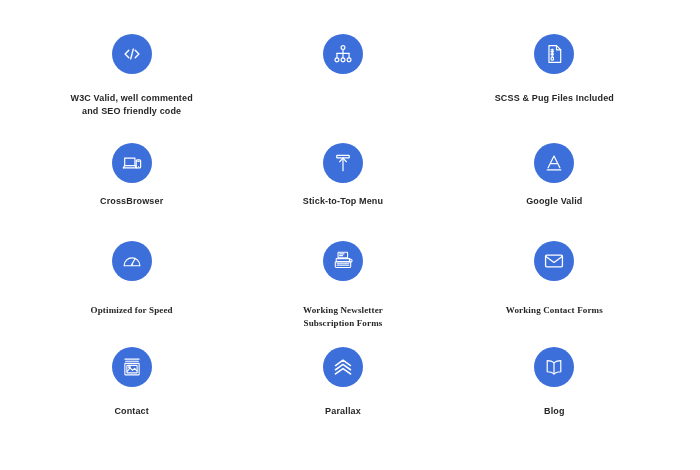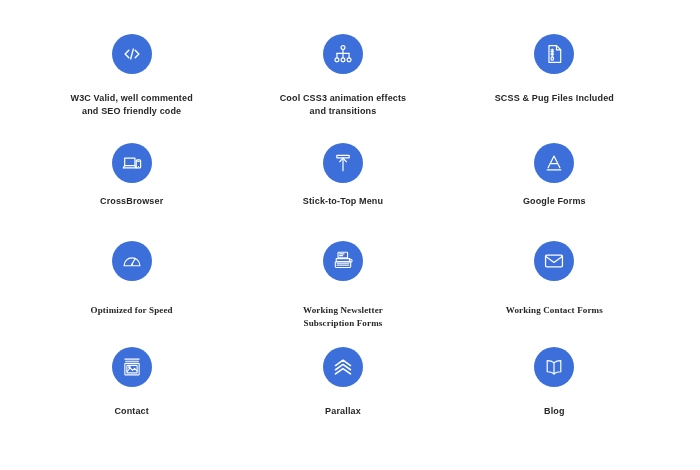--- a/index.html
+++ b/index.html
@@ -84,22 +84,20 @@
         <circle cx="5.4" cy="18.4" r="2.1"></circle>
         <circle cx="12" cy="18.4" r="2.1"></circle>
         <circle cx="18.6" cy="18.4" r="2.1"></circle>
         <line x1="12" y1="7.1" x2="12" y2="11.4"></line>
         <line x1="5.4" y1="16.3" x2="5.4" y2="11.4"></line>
         <line x1="18.6" y1="16.3" x2="18.6" y2="11.4"></line>
         <line x1="12" y1="16.3" x2="12" y2="11.4"></line>
         <line x1="5.4" y1="11.4" x2="18.6" y2="11.4"></line>
       </svg>
     </div>
-    <div class="feature-label">Cool CSS3 animation effects
-and transitions</div>
   </div>
 
   <div class="feature-item r1">
     <div class="icon-circle">
       <svg width="22" height="22" viewBox="0 0 24 24" fill="none" stroke="#ffffff" stroke-width="1.3" stroke-linecap="round" stroke-linejoin="round">
         <path d="M6.5 2.8 h8.2 l4.6 4.6 v13.8 h-12.8 z"></path>
         <polyline points="14.7,2.8 14.7,7.4 19.3,7.4"></polyline>
         <line x1="10.1" y1="6.6" x2="10.1" y2="15.6"></line>
         <line x1="8.8" y1="7.6" x2="11.4" y2="7.6"></line>
         <line x1="8.8" y1="9.3" x2="11.4" y2="9.3"></line>
@@ -138,21 +136,21 @@
   </div>
 
   <div class="feature-item r2">
     <div class="icon-circle">
       <svg width="22" height="22" viewBox="0 0 24 24" fill="none" stroke="#ffffff" stroke-width="1.3" stroke-linecap="round" stroke-linejoin="round">
         <polyline points="5.6,17.2 12,4.4 18.4,17.2"></polyline>
         <line x1="8.6" y1="12.6" x2="15.4" y2="12.6"></line>
         <line x1="4.6" y1="19.6" x2="19.4" y2="19.6"></line>
       </svg>
     </div>
-    <div class="feature-label">Google Forms</div>
+    <div class="feature-label">Google Valid</div>
   </div>
 
   <div class="feature-item r3">
     <div class="icon-circle">
       <svg width="22" height="22" viewBox="0 0 24 24" fill="none" stroke="#ffffff" stroke-width="1.3" stroke-linecap="round" stroke-linejoin="round">
         <path d="M3.4 17.2 a8.6 8.6 0 0 1 17.2 0 z"></path>
         <line x1="12" y1="15.4" x2="15.4" y2="9.6"></line>
         <circle cx="12" cy="16.2" r="1.1" fill="#ffffff" stroke="none"></circle>
       </svg>
     </div>

